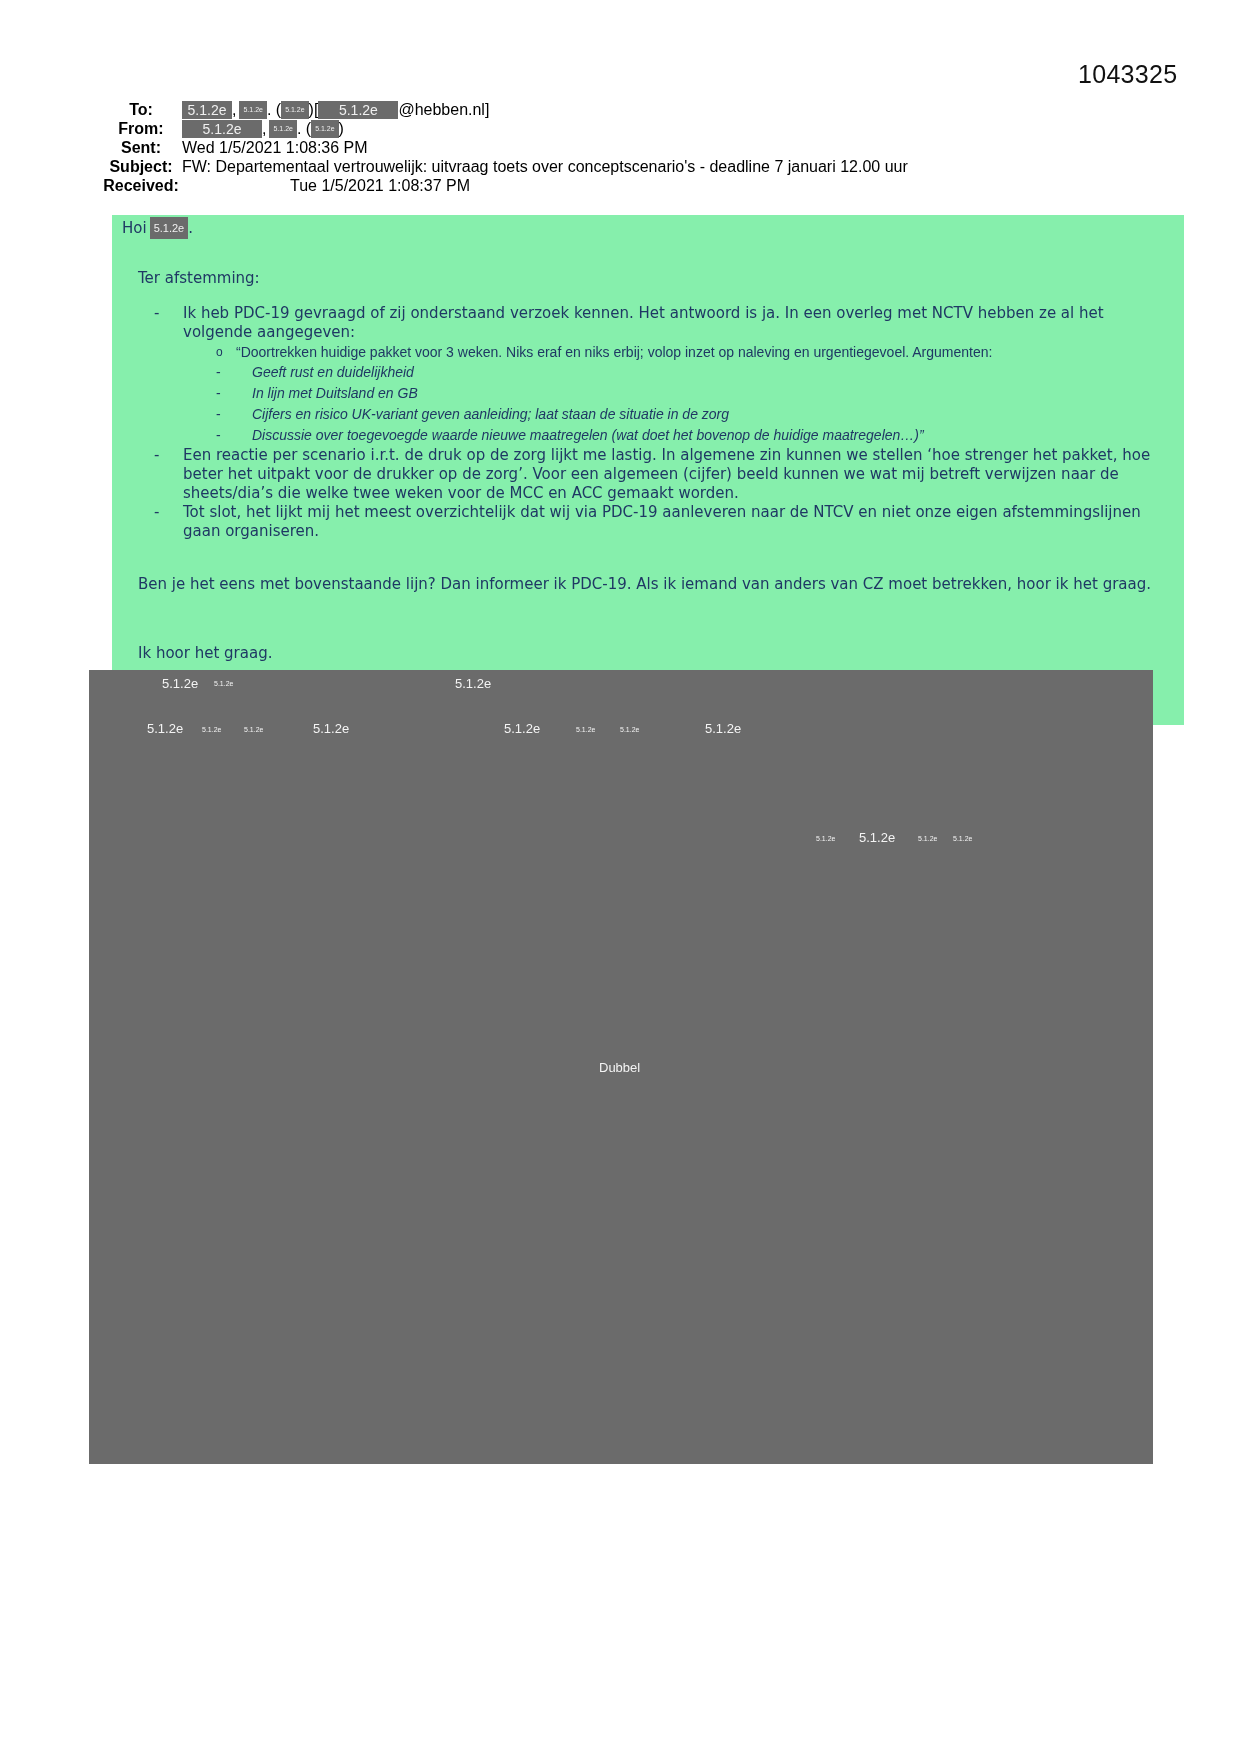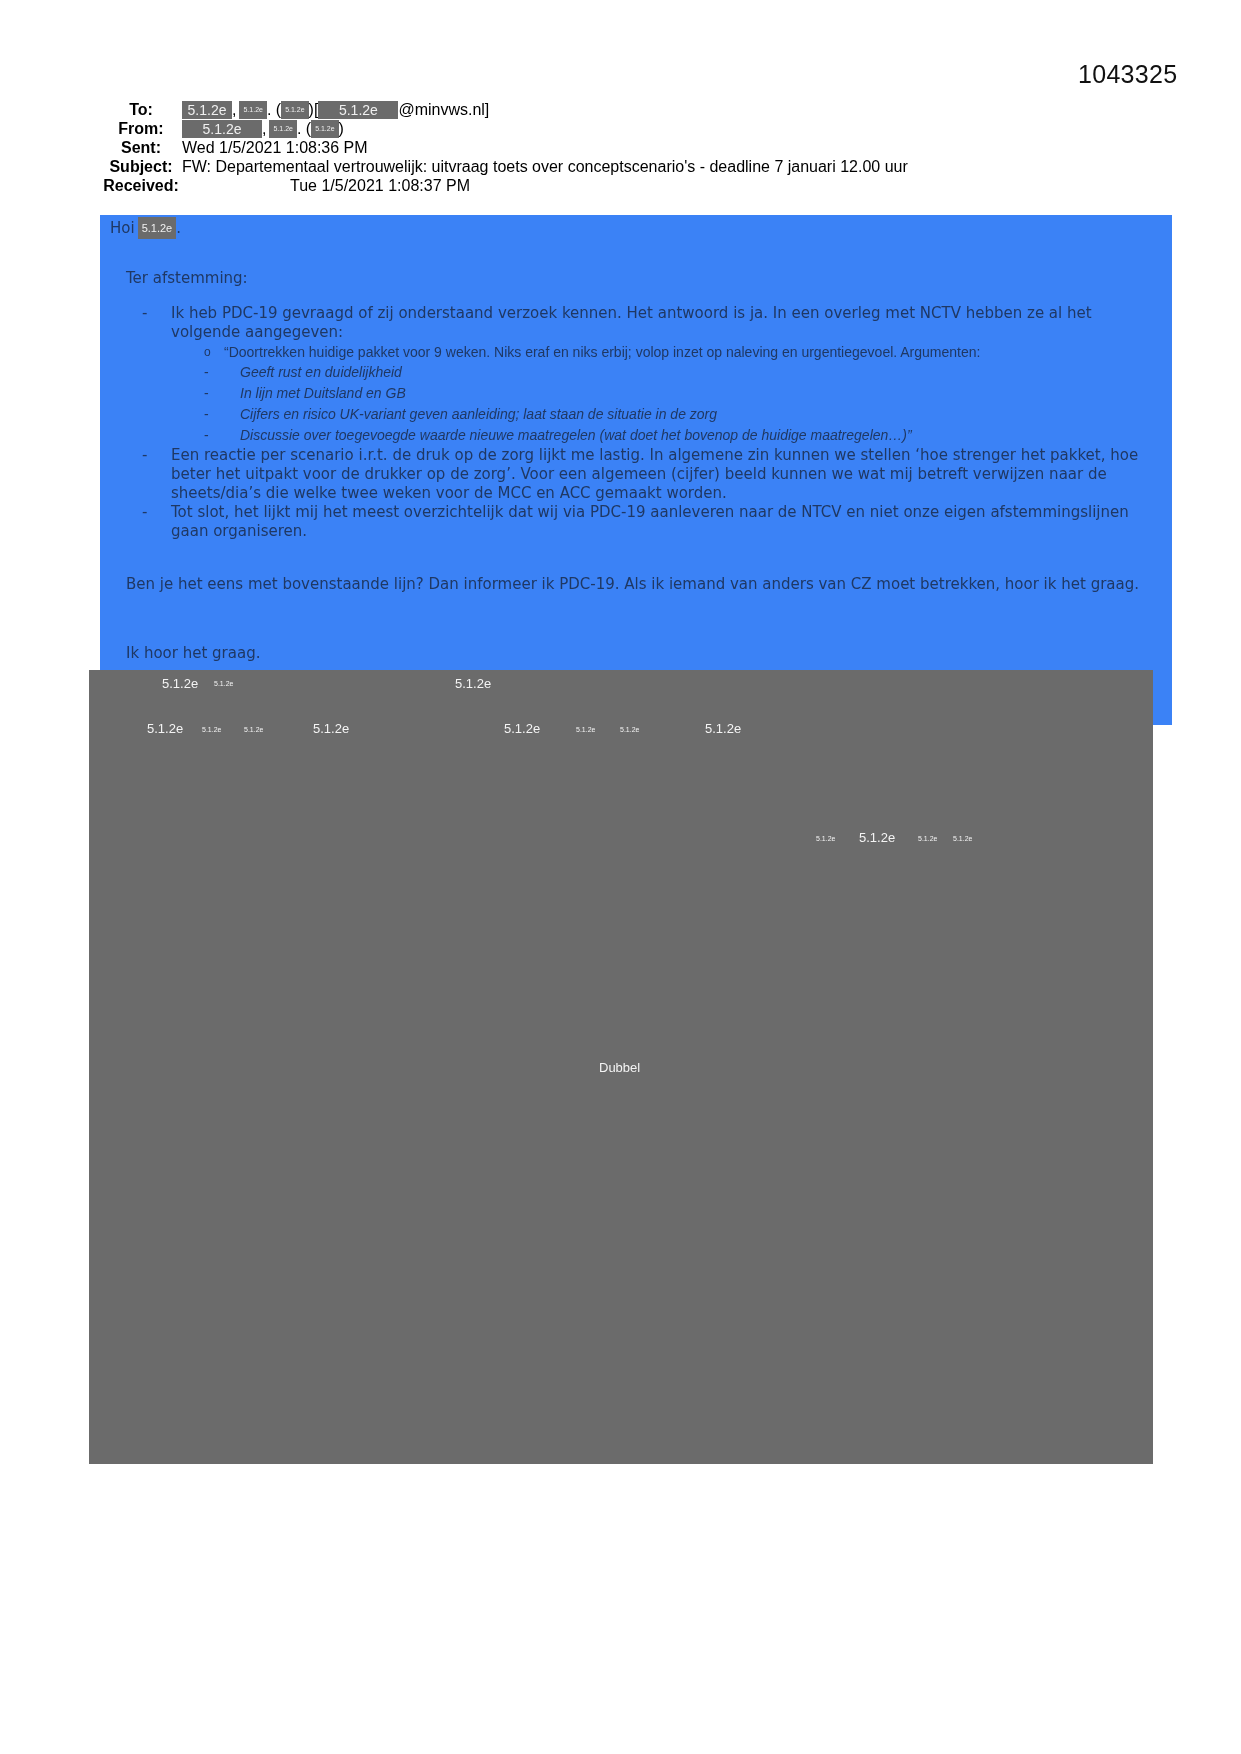--- a/index.html
+++ b/index.html
@@ -9,21 +9,21 @@
 
   .header-block { position: absolute; top: 100px; left: 100px; width: 1050px; font-size: 16px; line-height: 19px; }
   .hrow { display: flex; align-items: center; white-space: nowrap; height: 19px; text-align: center; }
   .hlabel { font-weight: bold; width: 82px; flex: none; }
   .hval { display: flex; align-items: center; }
 
   .redact { background: #6b6b6b; color: #f0f0f0; display: inline-flex; align-items: center; justify-content: center; font-family: "Liberation Sans", sans-serif; line-height: 1; }
   .r-lg { font-size: 14px; height: 18px; padding: 0 6px; }
   .r-sm { font-size: 7px; height: 18px; padding: 0 4px; }
 
-  .body-block { position: absolute; top: 215px; left: 100px; width: 1052px; background: #3b82f6; padding: 0 10px 6px 10px; color: #1f3864; font-family: "DejaVu Sans", sans-serif; font-size: 15px; line-height: 19px; }
+  .body-block { position: absolute; top: 215px; left: 112px; width: 1052px; background: #86efac; padding: 0 10px 6px 10px; color: #1f3864; font-family: "DejaVu Sans", sans-serif; font-size: 15px; line-height: 19px; }
   .body-block p { margin: 16px; }
   .greet { display: flex; align-items: center; height: 26px; }
   .gap { height: 18px; }
   .bullet { position: relative; padding-left: 61px; }
   .bullet .dash { position: absolute; left: 32px; top: 0; }
   .sub-bullet { position: relative; padding-left: 114px; font-family: "Liberation Sans", sans-serif; font-size: 14px; line-height: 20px; }
   .sub-bullet .marker { position: absolute; left: 94px; top: 0; font-size: 12px; }
   .arg { position: relative; padding-left: 130px; font-family: "Liberation Sans", sans-serif; font-style: italic; font-size: 14px; line-height: 21px; }
   .arg .dash { position: absolute; left: 94px; top: 0; font-style: normal; }
 
@@ -42,21 +42,21 @@
   <div class="hrow">
     <span class="hlabel">To:</span>
     <span class="hval">
       <span class="redact r-lg" style="margin-left:0;width:38px;">5.1.2e</span>
       <span>,</span>
       <span class="redact r-sm" style="margin-left:3px;">5.1.2e</span>
       <span>. (</span>
       <span class="redact r-sm">5.1.2e</span>
       <span>)[</span>
       <span class="redact r-lg" style="width:68px;">5.1.2e</span>
-      <span>@minvws.nl]</span>
+      <span>@hebben.nl]</span>
     </span>
   </div>
   <div class="hrow">
     <span class="hlabel">From:</span>
     <span class="hval">
       <span class="redact r-lg" style="width:68px;">5.1.2e</span>
       <span>,</span>
       <span class="redact r-sm" style="margin-left:3px;">5.1.2e</span>
       <span>. (</span>
       <span class="redact r-sm">5.1.2e</span>
@@ -86,21 +86,21 @@
   <div style="height:12px;"></div>
   <p>Ter afstemming:</p>
 
   <div class="bullet">
     <span class="dash">-</span>
     <span>Ik heb PDC-19 gevraagd of zij onderstaand verzoek kennen. Het antwoord is ja. In een overleg met NCTV hebben ze al het volgende aangegeven:</span>
   </div>
 
   <div class="sub-bullet">
     <span class="marker">o</span>
-    <span>“Doortrekken huidige pakket voor 9 weken. Niks eraf en niks erbij; volop inzet op naleving en urgentiegevoel. Argumenten:</span>
+    <span>“Doortrekken huidige pakket voor 3 weken. Niks eraf en niks erbij; volop inzet op naleving en urgentiegevoel. Argumenten:</span>
   </div>
 
   <div class="arg">
     <span class="dash">-</span>
     <span>Geeft rust en duidelijkheid</span>
   </div>
   <div class="arg">
     <span class="dash">-</span>
     <span>In lijn met Duitsland en GB</span>
   </div>

